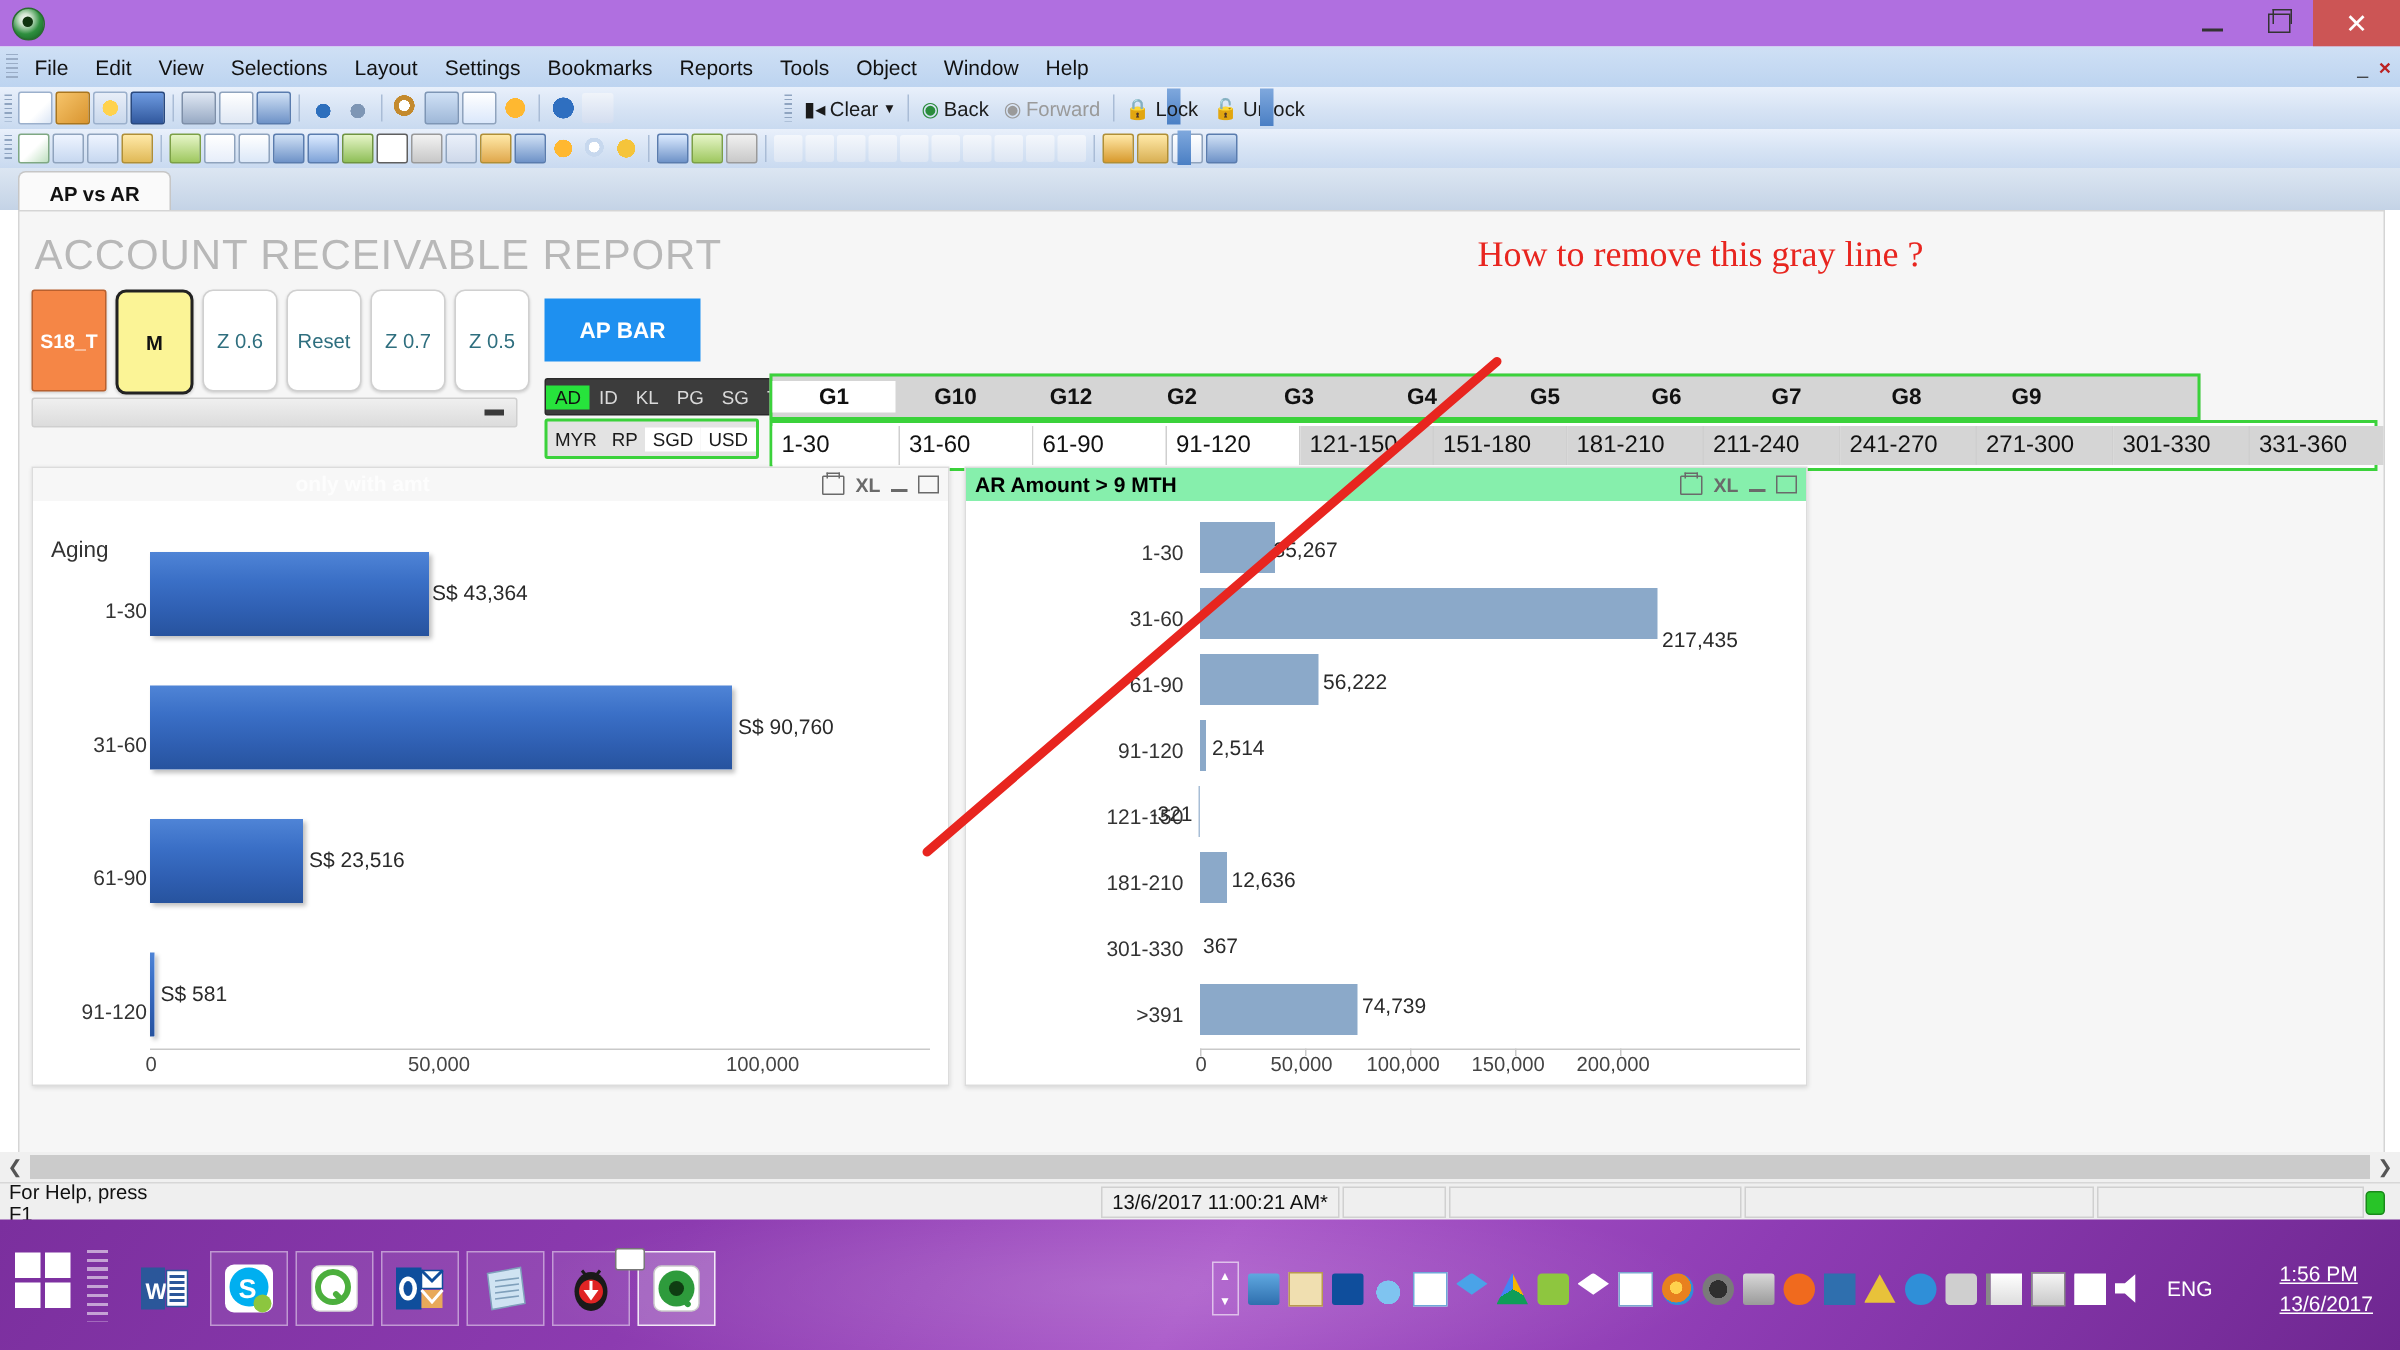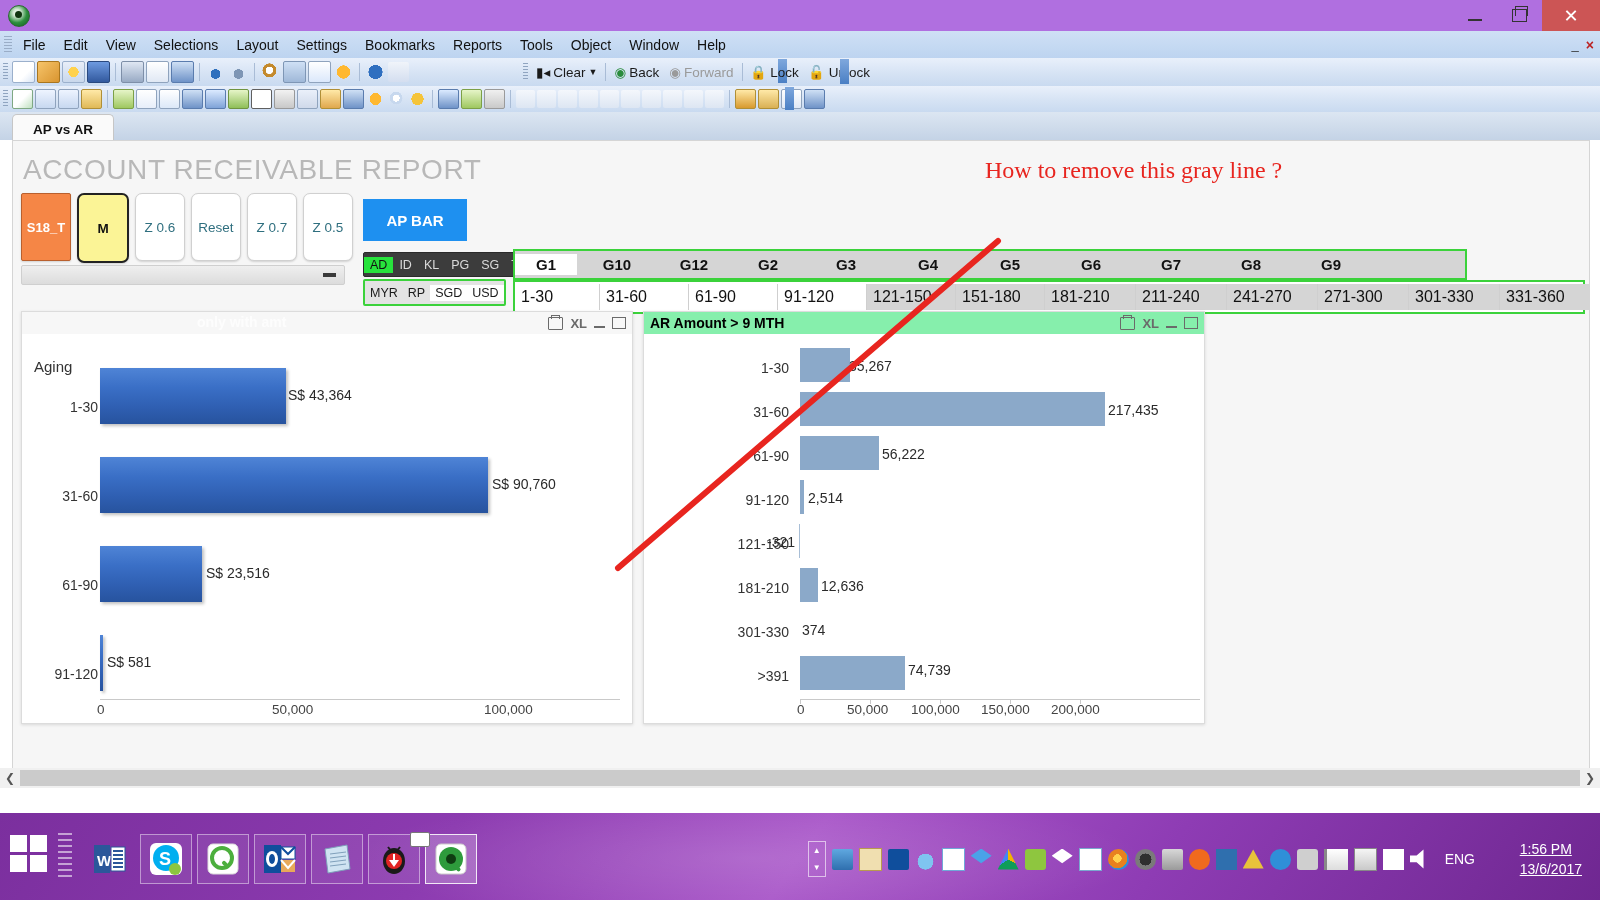--- a/index.html
+++ b/index.html
@@ -394,21 +394,21 @@
     </div>
 
     <div class="lb-curr">
       <span class="cell">MYR</span>
       <span class="cell">RP</span>
       <span class="cell white">SGD</span>
       <span class="cell white">USD</span>
     </div>
 
     <div class="lb-g">
-      <span class="cell white" style="width:62px;">G1</span>
+      <span class="cell white" style="width:82px;">G1</span>
       <span class="cell" style="width:80px;">G10</span>
       <span class="cell" style="width:74px;">G12</span>
       <span class="cell" style="width:74px;">G2</span>
       <span class="cell" style="width:82px;">G3</span>
       <span class="cell" style="width:82px;">G4</span>
       <span class="cell" style="width:82px;">G5</span>
       <span class="cell" style="width:80px;">G6</span>
       <span class="cell" style="width:80px;">G7</span>
       <span class="cell" style="width:80px;">G8</span>
       <span class="cell" style="width:80px;">G9</span>
@@ -487,36 +487,36 @@
         <span class="axis-label" style="left:20px;top:158px;width:125px;">91-120</span>
         <span class="axis-label" style="left:20px;top:202px;width:125px;">121-150</span>
         <span class="axis-label" style="left:20px;top:246px;width:125px;">181-210</span>
         <span class="axis-label" style="left:20px;top:290px;width:125px;">301-330</span>
         <span class="axis-label" style="left:20px;top:334px;width:125px;">&gt;391</span>
 
         <div class="bar steel" style="left:156px;top:14px;width:50px;height:34px;"></div>
         <span class="barval" style="left:205px;top:24px;">35,267</span>
 
         <div class="bar steel" style="left:156px;top:58px;width:305px;height:34px;"></div>
-        <span class="barval" style="left:464px;top:68px;">217,435</span>
+        <span class="barval" style="left:464px;top:84px;">217,435</span>
 
         <div class="bar steel" style="left:156px;top:102px;width:79px;height:34px;"></div>
         <span class="barval" style="left:238px;top:112px;">56,222</span>
 
         <div class="bar steel" style="left:156px;top:146px;width:4px;height:34px;"></div>
         <span class="barval" style="left:164px;top:156px;">2,514</span>
 
         <div class="bar steel" style="left:155px;top:190px;width:1px;height:34px;background:#a8bed6;"></div>
         <span class="barval" style="left:123px;top:200px;">-321</span>
 
         <div class="bar steel" style="left:156px;top:234px;width:18px;height:34px;"></div>
         <span class="barval" style="left:177px;top:244px;">12,636</span>
 
         <div class="bar steel" style="left:156px;top:278px;width:1px;height:34px;background:transparent;"></div>
-        <span class="barval" style="left:158px;top:288px;">374</span>
+        <span class="barval" style="left:158px;top:288px;">367</span>
 
         <div class="bar steel" style="left:156px;top:322px;width:105px;height:34px;"></div>
         <span class="barval" style="left:264px;top:328px;">74,739</span>
 
         <div class="xaxis" style="left:156px;top:365px;width:400px;"></div>
         <div class="xtickmark" style="left:156px;top:365px;height:5px;"></div>
         <div class="xtickmark" style="left:226px;top:365px;height:5px;"></div>
         <div class="xtickmark" style="left:296px;top:365px;height:5px;"></div>
         <div class="xtickmark" style="left:366px;top:365px;height:5px;"></div>
         <div class="xtickmark" style="left:436px;top:365px;height:5px;"></div>
@@ -534,20 +534,31 @@
   <svg class="annot-line" viewBox="0 0 400 340" width="400" height="340">
     <line x1="388" y1="6" x2="8" y2="333" stroke="#e8251f" stroke-width="6" stroke-linecap="round"></line>
   </svg>
 
   <div class="hscroll">
     <span class="arrow">❮</span>
     <span class="track"></span>
     <span class="arrow">❯</span>
   </div>
 
+  <div class="statusbar">
+    <span style="padding-left:6px;">For Help, press F1</span>
+    <span class="sb-cell" style="margin-left:622px;width:152px;">13/6/2017 11:00:21 AM*</span>
+    <span class="sb-cell" style="width:58px;"></span>
+    <span class="sb-cell" style="width:190px;"></span>
+    <span class="sb-cell" style="width:230px;"></span>
+    <span class="sb-cell" style="width:172px;"></span>
+    <span style="margin-left:auto;margin-right:10px;display:flex;align-items:center;">
+      <span class="sb-led"></span>
+    </span>
+  </div>
 
   <div class="taskbar">
     <div class="tb-start">
       <i></i>
         <i></i>
         <i></i>
         <i></i>
     </div>
     <div class="tb-grip"></div>
 

